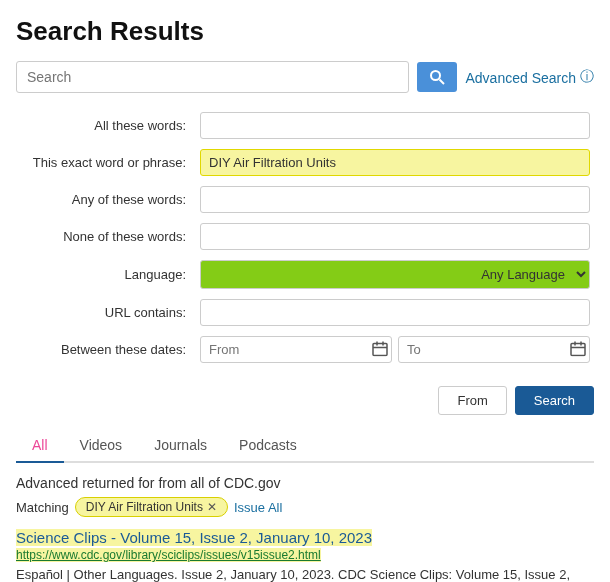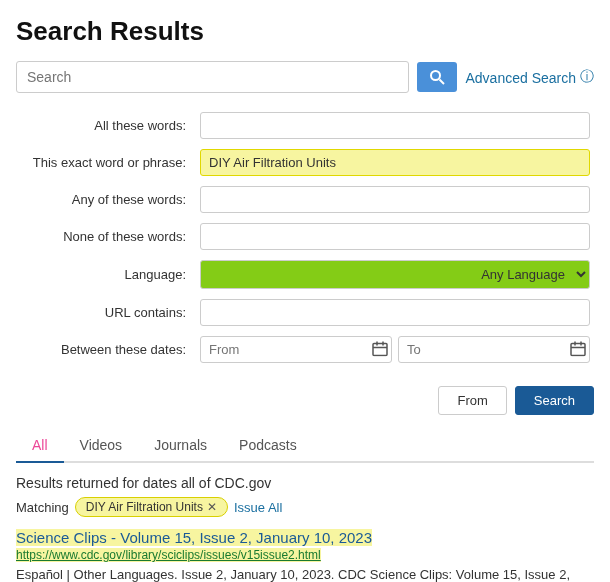--- a/index.html
+++ b/index.html
@@ -354,21 +354,21 @@
   <button class="btn-search">Search</button>
 </div>
 
 <div class="tabs">
   <div class="tab active">All</div>
   <div class="tab">Videos</div>
   <div class="tab">Journals</div>
   <div class="tab">Podcasts</div>
 </div>
 
-<div class="results-header">Results returned for dates all of CDC.gov</div>
+<div class="results-header">Advanced returned for from all of CDC.gov</div>
 
 <div class="matching-row">
   <span>Matching</span>
   <span class="tag-badge">
     <span>DIY Air Filtration Units</span>
     <span class="x-btn">✕</span>
   </span>
   <a class="clear-all-link">Issue All</a>
 </div>
 

